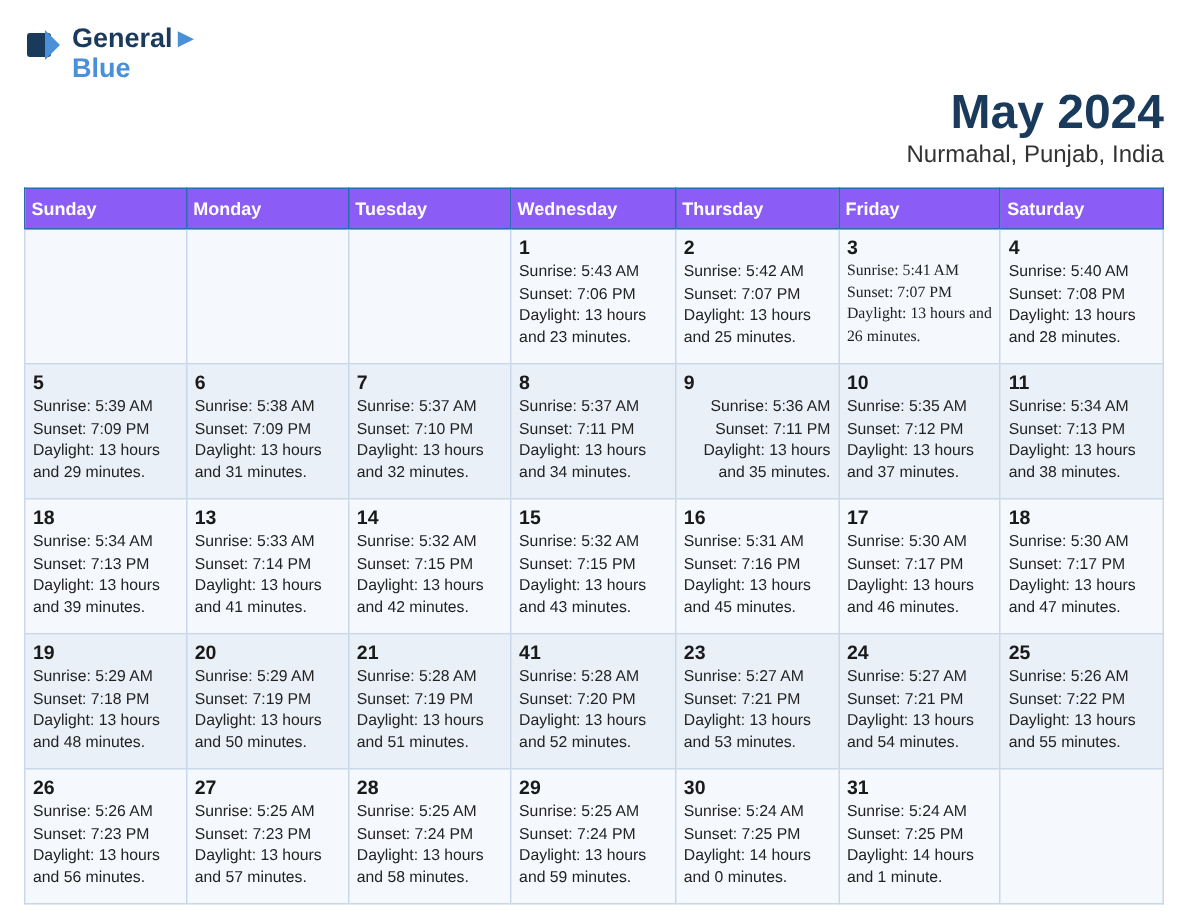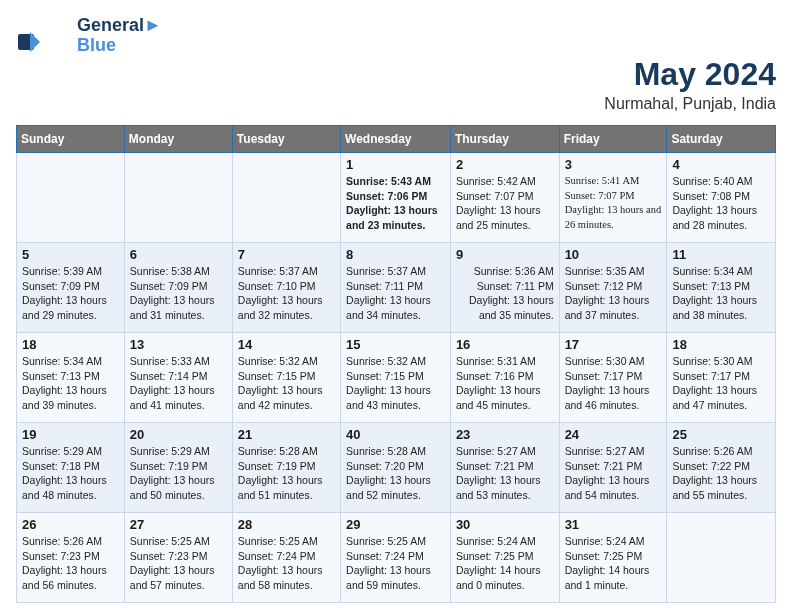--- a/index.html
+++ b/index.html
@@ -11,22 +11,21 @@
       padding: 16px;
     }
     .header-area {
       display: flex;
       justify-content: space-between;
       align-items: flex-start;
       margin-bottom: 12px;
     }
     .logo {
       display: flex;
-      align-items: flex-end;
-      gap: 29px;
+      align-items: flex-start;
     }
     .logo-text {
       font-size: 18px;
       font-weight: bold;
       color: #1a3a5c;
       line-height: 1.1;
     }
     .logo-text span {
       color: #4a90d9;
     }
@@ -48,21 +47,21 @@
       font-size: 16px;
       color: #333;
       margin-top: 2px;
     }
     table {
       width: 100%;
       border-collapse: collapse;
       font-size: 11px;
     }
     thead tr {
-      background: #737373;
+      background: #8b5cf6;
       color: #fff;
     }
     thead th {
       padding: 6px 4px;
       text-align: left;
       font-size: 12px;
       font-weight: bold;
       border: 1px solid #2b6cb0;
     }
     tbody tr {
@@ -126,21 +125,21 @@
       <th>Saturday</th>
     </tr>
   </thead>
   <tbody id="calendar-body">
   <tr>
         <td></td>
         <td></td>
         <td></td>
         <td>
           <span class="day-num">1</span>
-          <div class="day-info" style="white-space: pre-line; font-weight: bold;">Sunrise: 5:43 AM
+          <div class="day-info" style="white-space: pre-line;">Sunrise: 5:43 AM
 Sunset: 7:06 PM
 Daylight: 13 hours and 23 minutes.</div>
         </td>
         <td>
           <span class="day-num">2</span>
           <div class="day-info" style="white-space: pre-line;">Sunrise: 5:42 AM
 Sunset: 7:07 PM
 Daylight: 13 hours and 25 minutes.</div>
         </td>
         <td>
@@ -257,21 +256,21 @@
 Sunset: 7:19 PM
 Daylight: 13 hours and 50 minutes.</div>
         </td>
         <td>
           <span class="day-num">21</span>
           <div class="day-info" style="white-space: pre-line;">Sunrise: 5:28 AM
 Sunset: 7:19 PM
 Daylight: 13 hours and 51 minutes.</div>
         </td>
         <td>
-          <span class="day-num">40</span>
+          <span class="day-num">41</span>
           <div class="day-info" style="white-space: pre-line;">Sunrise: 5:28 AM
 Sunset: 7:20 PM
 Daylight: 13 hours and 52 minutes.</div>
         </td>
         <td>
           <span class="day-num">23</span>
           <div class="day-info" style="white-space: pre-line;">Sunrise: 5:27 AM
 Sunset: 7:21 PM
 Daylight: 13 hours and 53 minutes.</div>
         </td>

